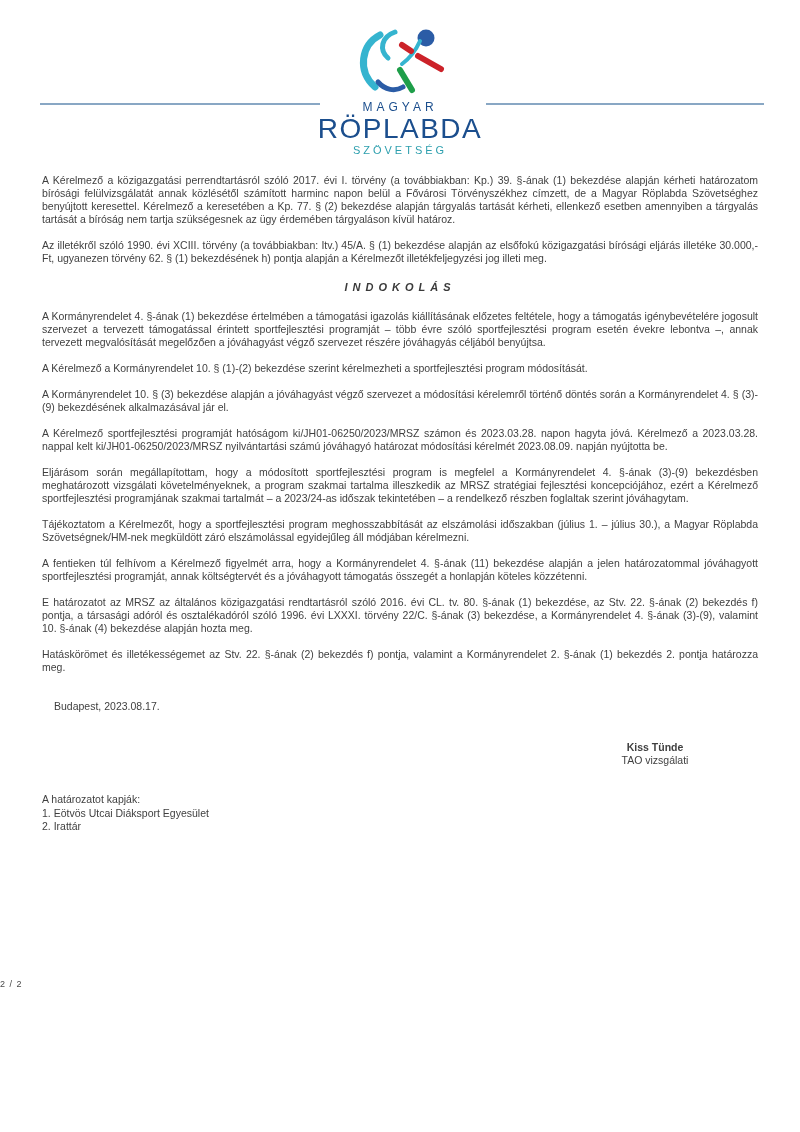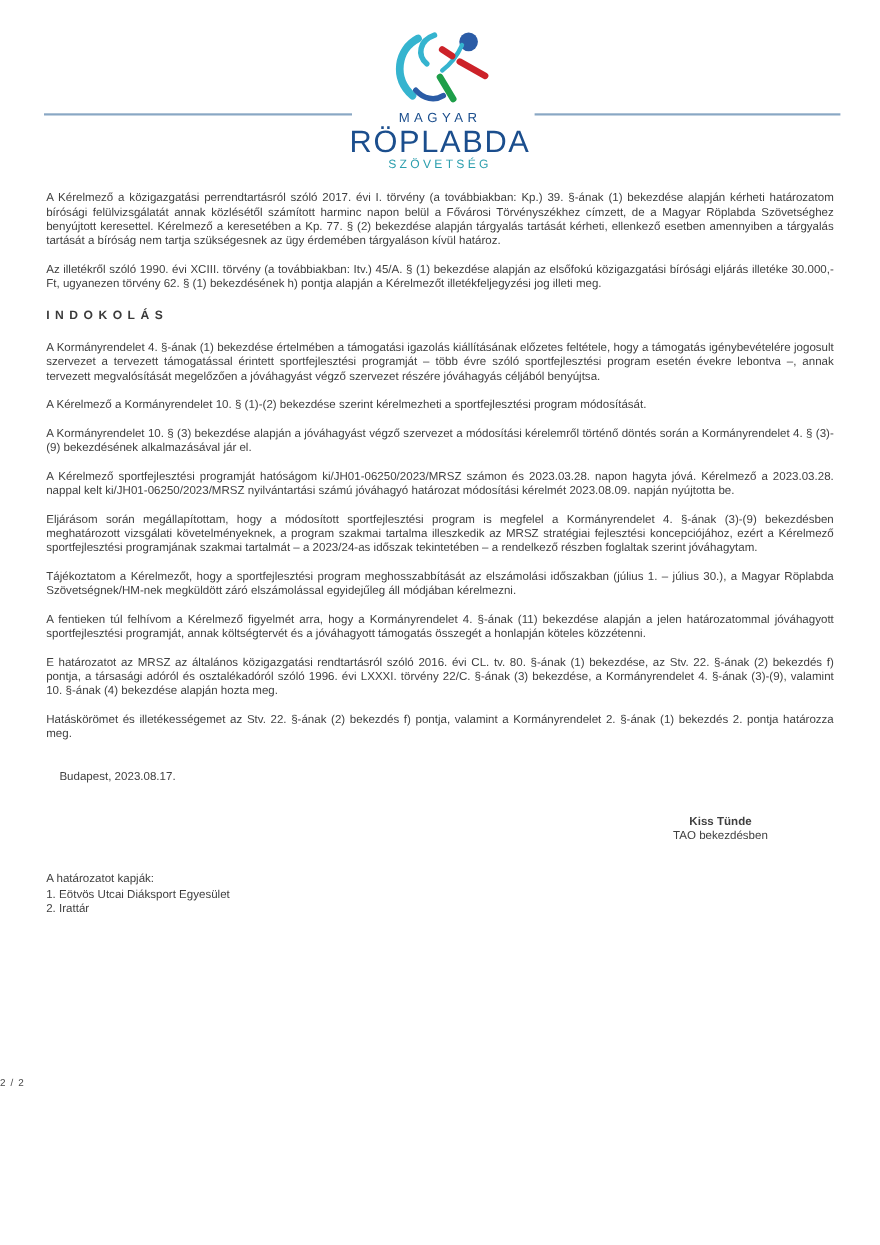--- a/index.html
+++ b/index.html
@@ -32,22 +32,22 @@
   }
   
   .content {
     margin: 22px 42px 0 42px;
     font-size: 10.5px;
     line-height: 13px;
     text-align: justify;
   }
   .content p { margin-bottom: 13px; }
   .heading {
-    font-weight: bold; letter-spacing: 5px;
-    margin: 16px 0 16px 0; font-size: 11px; color: #3a3a3a;
+    text-align: center; font-weight: bold; letter-spacing: 5px;
+    margin: 16px 0 16px 0; font-size: 11px; color: #3a3a3a; font-style: italic;
   }
   .date-line { text-align: left; margin-top: 26px; margin-bottom: 12px; padding-left: 12px; }
   .signature {
     width: 210px; margin-left: 508px; text-align: center;
     margin-top: 28px; line-height: 13px;
   }
   .signature .sig-name { font-weight: bold; }
   .recipients { margin-top: 26px; line-height: 13.5px; text-align: left; }
   
   .page-num {
@@ -102,21 +102,21 @@
     <p>Eljárásom során megállapítottam, hogy a módosított sportfejlesztési program is megfelel a Kormányrendelet 4. §-ának (3)-(9) bekezdésben meghatározott vizsgálati követelményeknek, a program szakmai tartalma illeszkedik az MRSZ stratégiai fejlesztési koncepciójához, ezért a Kérelmező sportfejlesztési programjának szakmai tartalmát – a 2023/24-as időszak tekintetében – a rendelkező részben foglaltak szerint jóváhagytam.</p>
     <p>Tájékoztatom a Kérelmezőt, hogy a sportfejlesztési program meghosszabbítását az elszámolási időszakban (július 1. – július 30.), a Magyar Röplabda Szövetségnek/HM-nek megküldött záró elszámolással egyidejűleg áll módjában kérelmezni.</p>
     <p>A fentieken túl felhívom a Kérelmező figyelmét arra, hogy a Kormányrendelet 4. §-ának (11) bekezdése alapján a jelen határozatommal jóváhagyott sportfejlesztési programját, annak költségtervét és a jóváhagyott támogatás összegét a honlapján köteles közzétenni.</p>
     <p>E határozatot az MRSZ az általános közigazgatási rendtartásról szóló 2016. évi CL. tv. 80. §-ának (1) bekezdése, az Stv. 22. §-ának (2) bekezdés f) pontja, a társasági adóról és osztalékadóról szóló 1996. évi LXXXI. törvény 22/C. §-ának (3) bekezdése, a Kormányrendelet 4. §-ának (3)-(9), valamint 10. §-ának (4) bekezdése alapján hozta meg.</p>
     <p>Hatáskörömet és illetékességemet az Stv. 22. §-ának (2) bekezdés f) pontja, valamint a Kormányrendelet 2. §-ának (1) bekezdés 2. pontja határozza meg.</p>
 
     <div class="date-line">Budapest, 2023.08.17.</div>
 
     <div class="signature">
       <div class="sig-name">Kiss Tünde</div>
-      <div class="sig-title">TAO bekezdésben</div>
+      <div class="sig-title">TAO vizsgálati</div>
     </div>
 
     <div class="recipients">
       <div>A határozatot kapják:</div>
       <div>1. Eötvös Utcai Diáksport Egyesület</div>
       <div>2. Irattár</div>
     </div>
   </div>
 
   <div class="page-num">2 / 2</div>

